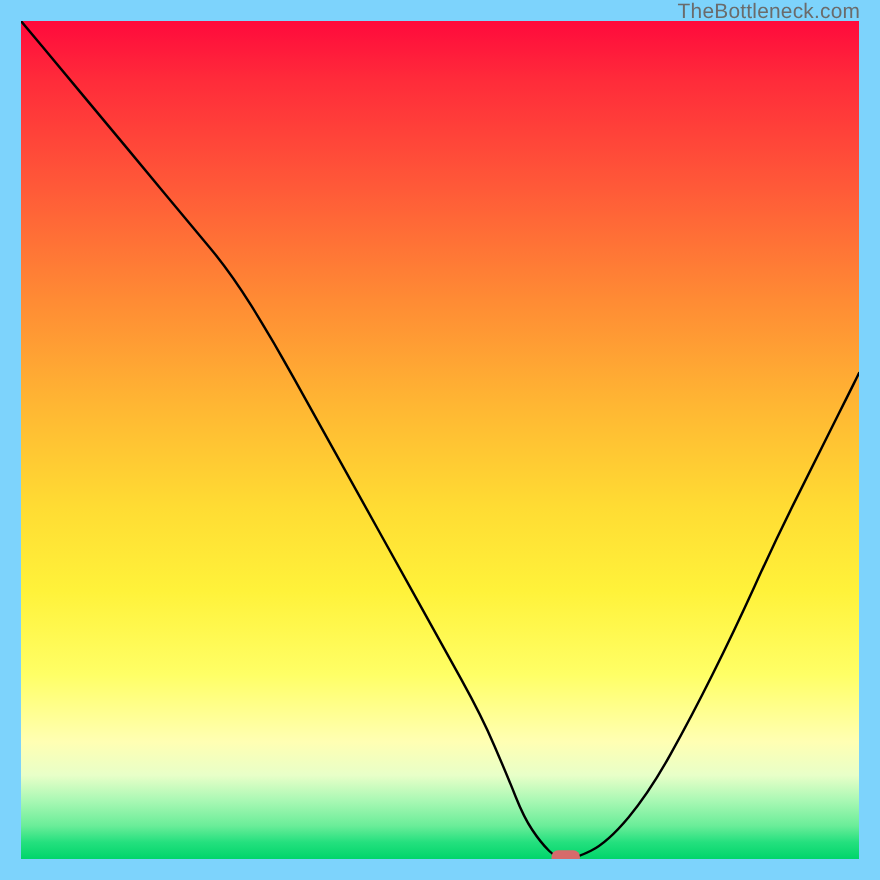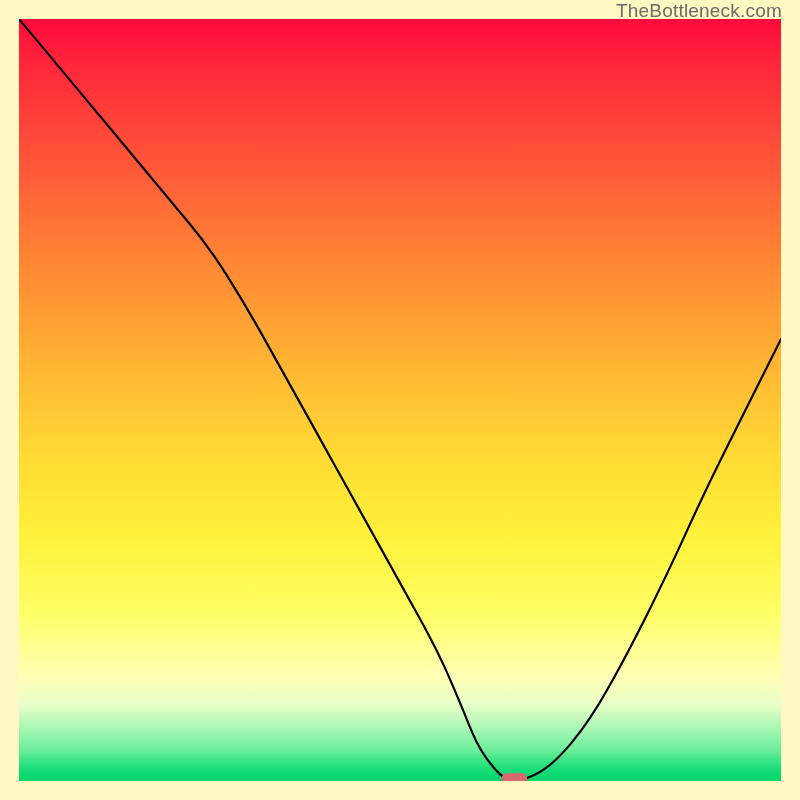--- a/index.html
+++ b/index.html
@@ -1,17 +1,17 @@
 <!DOCTYPE html>
 <html><head>
 <meta charset="utf-8">
 <style>
   * { margin: 0; padding: 0; box-sizing: border-box; }
   html, body { width: 800px; height: 800px; overflow: hidden; background: #000; }
-  .frame { position: relative; width: 800px; height: 800px; background: #fef9c3; }
+  .frame { position: relative; width: 800px; height: 800px; background: #7dd3fc; }
   .plot-area {
     position: absolute;
     left: 19px;
     top: 19px;
     width: 762px;
     height: 762px;
     overflow: hidden;
   }
   .gradient-bg {
     position: absolute;

